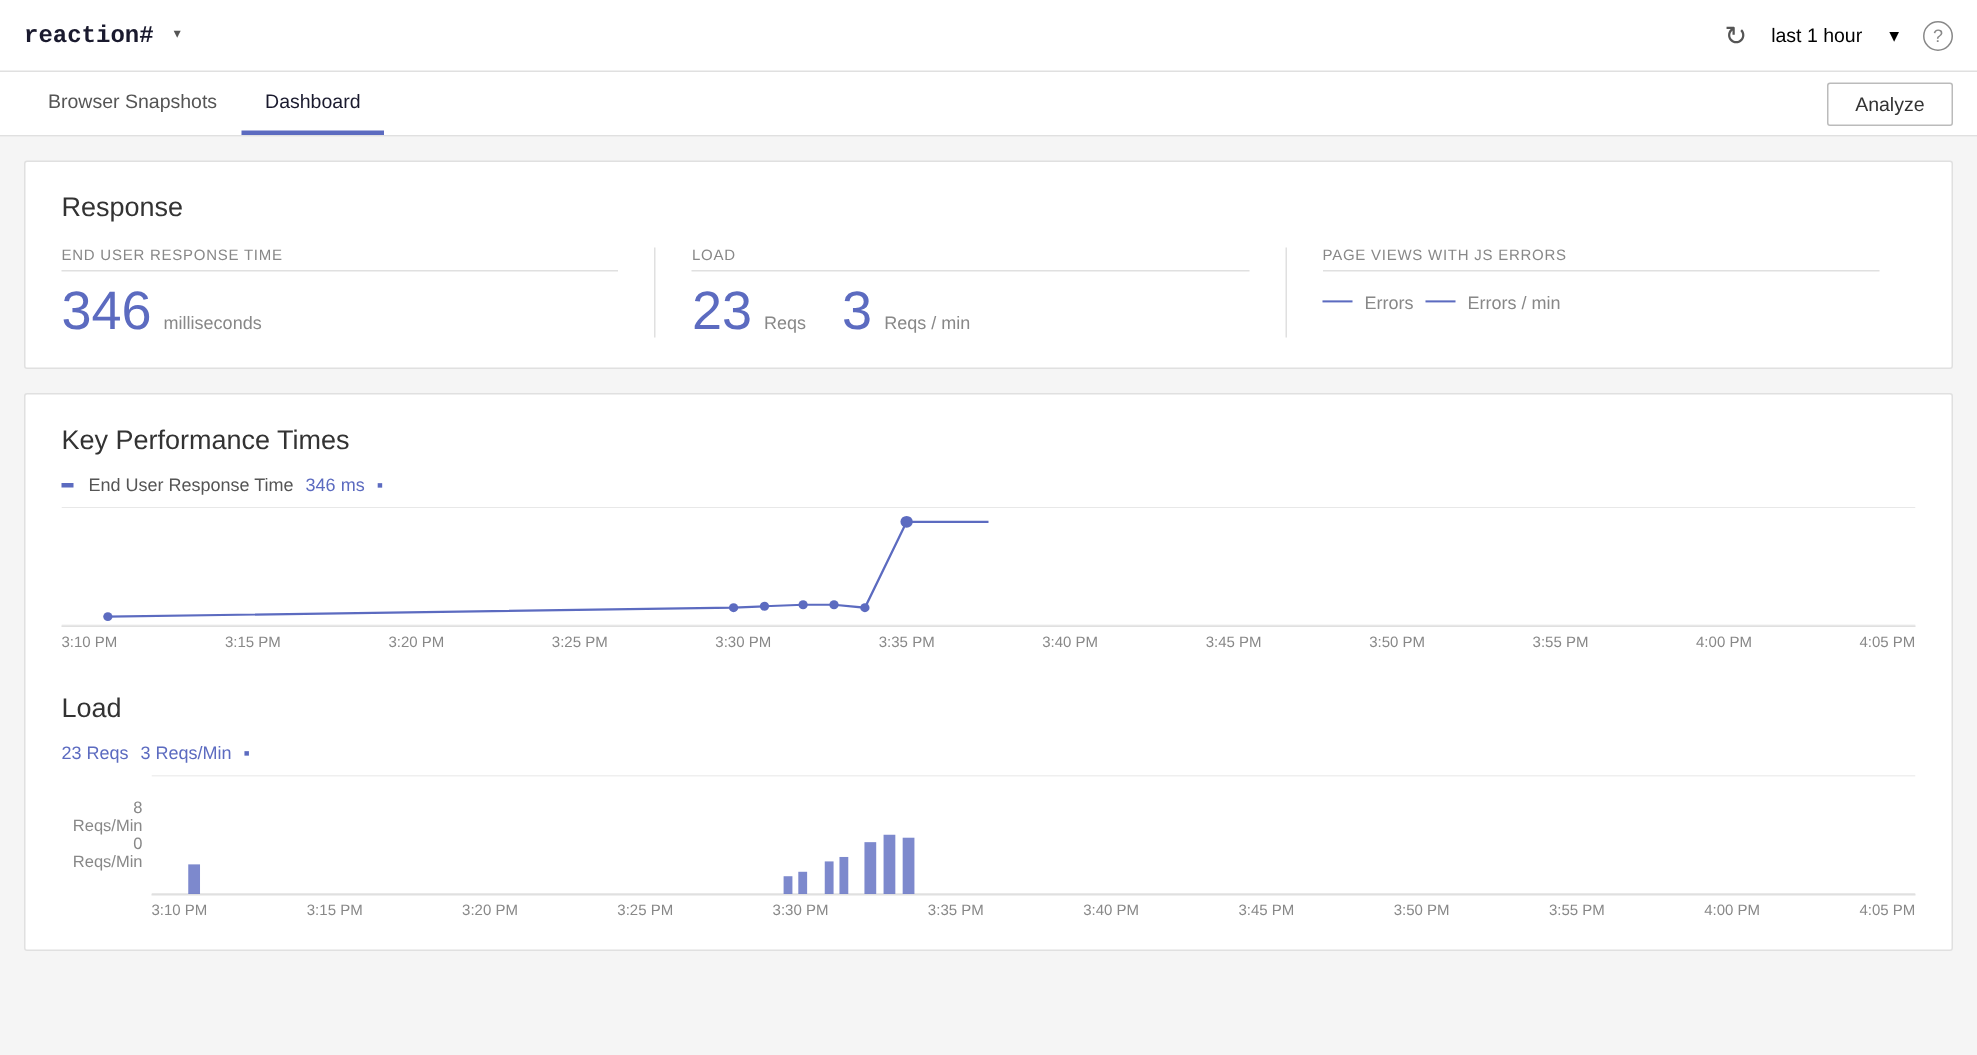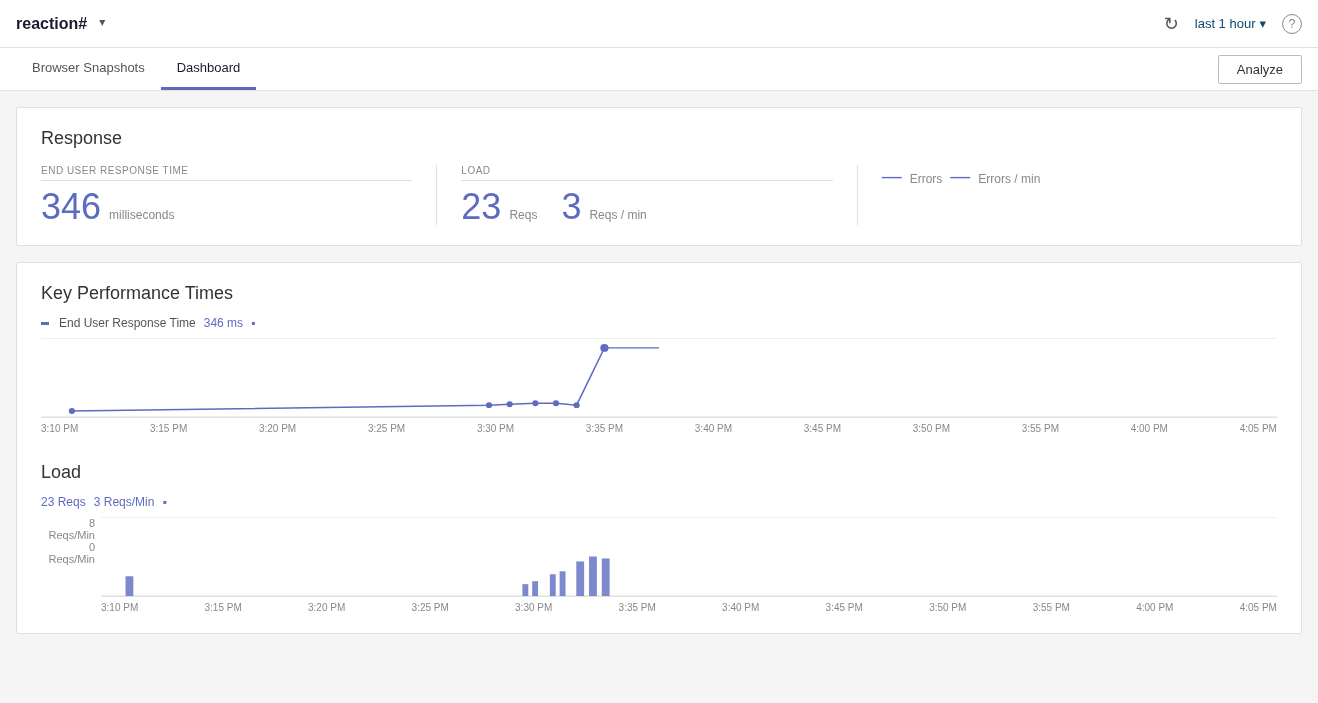--- a/index.html
+++ b/index.html
@@ -11,20 +11,21 @@
       align-items: center;
       justify-content: space-between;
       padding: 0 16px;
       height: 48px;
       background: #fff;
       border-bottom: 1px solid #e0e0e0;
     }
     .header-left {
       display: flex;
       gap: 12px;
+      font-family: Liberation Mono, monospace;
     }
     .app-title {
       font-size: 16px;
       font-weight: 600;
       color: #1a1a2e;
     }
     .dropdown-icon {
       cursor: pointer;
       color: #555;
       font-size: 12px;
@@ -35,23 +36,23 @@
       gap: 16px;
     }
     .refresh-icon {
       cursor: pointer;
       font-size: 18px;
       color: #555;
     }
     .time-selector {
       display: flex;
       align-items: center;
-      gap: 4px;
-      cursor: pointer;
-      color: #0c4a6e;
+      gap: 18px;
+      cursor: pointer;
+      color: #000000;
       font-size: 13px;
       font-weight: 500;
     }
     .help-icon {
       cursor: pointer;
       width: 20px;
       height: 20px;
       border: 1.5px solid #888;
       border-radius: 50%;
       display: flex;
@@ -266,20 +267,21 @@
         <div class="metric-label">LOAD</div>
         <div class="metric-values">
           <span class="metric-big">23</span>
           <span class="metric-unit">Reqs</span>
           <span class="metric-secondary">3</span>
           <span class="metric-unit">Reqs / min</span>
         </div>
       </div>
 
       <div class="metric-group">
+        <div class="metric-label">PAGE VIEWS WITH JS ERRORS</div>
         <div class="metric-values">
           <span class="metric-dash">—</span>
           <span class="metric-unit">Errors</span>
           <span class="metric-dash">—</span>
           <span class="metric-unit">Errors / min</span>
         </div>
       </div>
 
     </div>
   </div>
@@ -327,21 +329,21 @@
     </div>
 
     <div style="margin-top:28px;">
       <div class="section-title">Load</div>
       <div class="chart-legend">
         <span class="legend-value">23 Reqs</span>
         <span class="legend-value">3 Reqs/Min</span>
         <span style="color:#5c6bc0;font-size:12px;">▪</span>
       </div>
       <div style="display:flex;position:relative;">
-        <div style="width:60px;display:flex;flex-direction:column;justify-content:flex-start;height:80px;font-size:11px;color:#888;text-align:right;padding-right:6px;">
+        <div style="width:60px;display:flex;flex-direction:column;justify-content:center;height:80px;font-size:11px;color:#888;text-align:right;padding-right:6px;">
           <span>8 Reqs/Min</span>
           <span>0 Reqs/Min</span>
         </div>
         <div style="flex:1;position:relative;">
           <svg class="bar-chart-svg" viewBox="0 0 1200 80" preserveAspectRatio="none">
             <line x1="0" y1="0" x2="1200" y2="0" stroke="#e0e0e0" stroke-width="1"></line>
             <line x1="0" y1="80" x2="1200" y2="80" stroke="#e0e0e0" stroke-width="1"></line>
 
             <rect x="25" y="60" width="8" height="20" fill="#5c6bc0" opacity="0.8"></rect>
 

